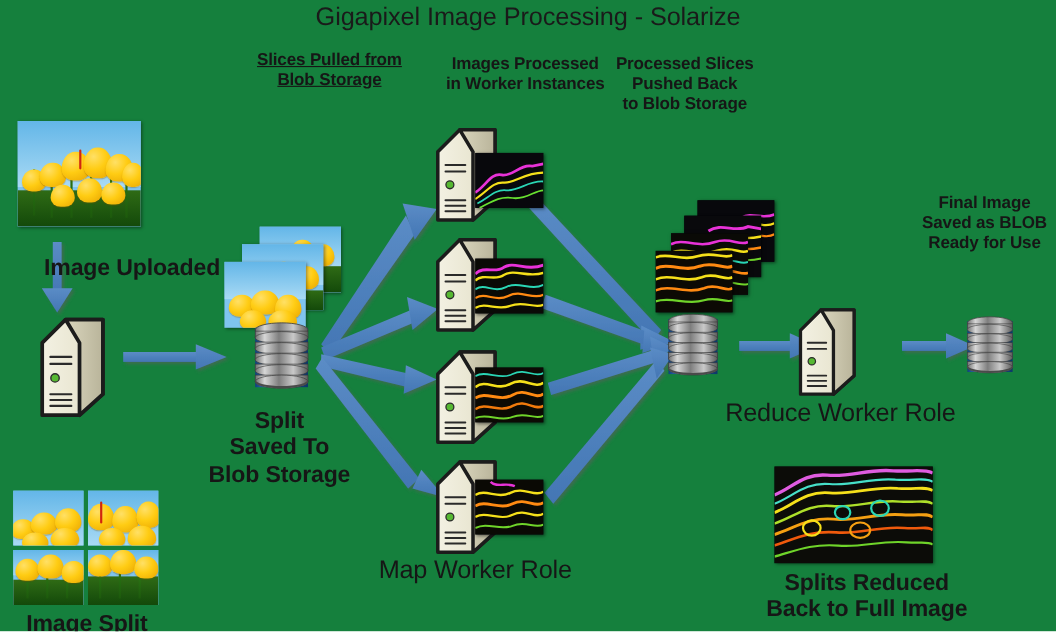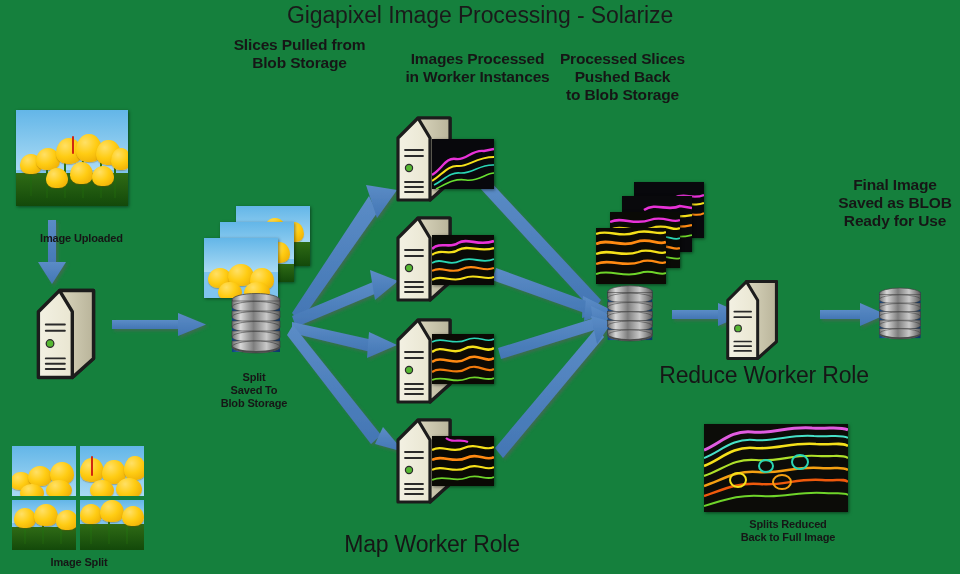--- a/index.html
+++ b/index.html
@@ -27,21 +27,21 @@
     font-weight: 400;
   }
   #title {
     left: 0; right: 0; top: 2px;
     font-size: 23px;
     letter-spacing: -0.1px;
     color: #1a1a1a;
   }
   .hdr { font-size: 15.5px; font-weight: 700; letter-spacing: -0.15px; }
   .big { font-size: 23px; letter-spacing: -0.2px; }
-  .mid { font-size: 11px; font-weight: 700; letter-spacing: -0.15px; }
+  .mid { font-size: 21px; font-weight: 700; letter-spacing: -0.15px; }
 
   
   .server { position: absolute; }
   .server svg { display: block; width: 100%; height: 100%; }
 
   
   .db { position: absolute; }
   .db svg { display: block; width: 100%; height: 100%; }
 
   
@@ -94,21 +94,21 @@
   #split-grid { position:absolute; }
   #split-grid .q { position:absolute; overflow:hidden; }
 </style>
 </head>
 <body>
 
 <div id="stage">
 
   <div class="lbl" id="title">Gigapixel Image Processing - Solarize</div>
 
-  <div class="lbl hdr" style="left:212px; top:36px; width:175px;">Slices Pulled from
+  <div class="lbl hdr" style="left:212px; top:46px; width:175px;text-decoration:underline;">Slices Pulled from
 Blob Storage</div>
   <div class="lbl hdr" style="left:385px; top:50px; width:185px;">Images Processed
 in Worker Instances</div>
   <div class="lbl hdr" style="left:830px; top:176px; width:130px;">Final Image
 Saved as BLOB
 Ready for Use</div>
   <div class="lbl hdr" style="left:545px; top:50px; width:155px;">Processed Slices
 Pushed Back
 to Blob Storage</div>
 
@@ -551,21 +551,21 @@
 
   <div class="lbl mid" style="left:40px; top:232px; width:170px; text-align:left;">Image Uploaded</div>
 
 
   <div class="lbl mid" style="left:188px; top:371px; width:132px;">Split
 Saved To
 Blob Storage</div>
 
   <div class="lbl mid" style="left:12px; top:556px; width:134px;">Image Split</div>
 
-  <div class="lbl big" style="left:316px; top:531px; width:232px;">Map Worker Role</div>
+  <div class="lbl big" style="left:316px; top:504px; width:232px;">Map Worker Role</div>
 
   <div class="lbl big" style="left:635px; top:362px; width:258px;">Reduce Worker Role</div>
 
   <div class="lbl mid" style="left:690px; top:518px; width:196px;">Splits Reduced
 Back to Full Image</div>
 
   <div class="sol" style="left:704px; top:424px; width:144px; height:88px;">
     <svg viewBox="0 0 144 88" preserveAspectRatio="none" xmlns="http://www.w3.org/2000/svg">
       <rect width="144" height="88" fill="#0c0c08"></rect>
       <path d="M0 26 C16 20 26 6 48 8 C70 10 84 2 108 4 C126 5 136 2 144 6" stroke="#e05ce0" stroke-width="3" fill="none"></path>

